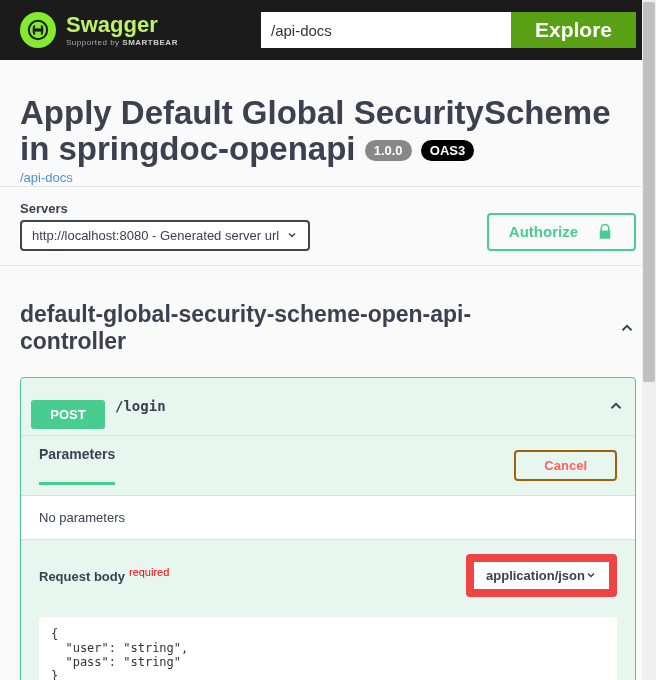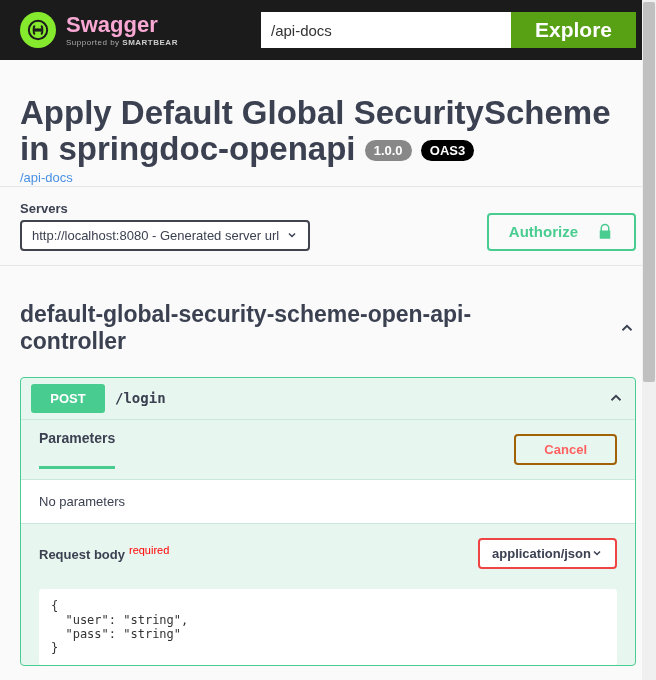--- a/index.html
+++ b/index.html
@@ -2,21 +2,21 @@
 <html><head>
   <meta charset="utf-8">
   <style>
     * { box-sizing: border-box; margin: 0; padding: 0; }
     body { font-family: -apple-system, BlinkMacSystemFont, "Segoe UI", sans-serif; background: #fafafa; width: 656px; height: 680px; overflow: hidden; position: relative; }
     
     .topbar { background: #1b1b1b; height: 60px; display: flex; align-items: center; padding: 0 20px; }
     .logo-wrap { display: flex; align-items: center; flex: 1; }
     .logo-icon { width: 36px; height: 36px; background: #85ea2d; border-radius: 50%; display: flex; align-items: center; justify-content: center; margin-right: 10px; }
     .logo-icon svg { width: 22px; height: 22px; }
-    .logo-text { color: #f9a8d4; font-weight: bold; font-size: 22px; line-height: 1; }
+    .logo-text { color: #bef264; font-weight: bold; font-size: 22px; line-height: 1; }
     .logo-sub { color: #aaa; font-size: 8px; letter-spacing: 0.5px; margin-top: 2px; }
     .logo-sub strong { color: #ccc; font-weight: bold; }
     .url-input { width: 250px; height: 36px; padding: 0 10px; font-size: 15px; border: none; background: #fff; color: #333; }
     .explore-btn { background: #58a014; color: #fff; font-weight: bold; height: 36px; padding: 0 24px; border: none; font-size: 21px; cursor: pointer; }
     
     .container { padding: 35px 20px 20px; }
     .main-title { font-size: 33px; font-weight: bold; color: #3b4151; line-height: 1.1; }
     .badge { font-size: 13px; font-weight: bold; padding: 3px 9px; border-radius: 14px; vertical-align: middle; margin-top: 28px; }
     .badge-ver { background: #888; color: #fff; }
     .badge-oas { background: #000000; color: #fff; }
@@ -28,33 +28,33 @@
     .server-select { display: flex; align-items: center; border: 2px solid #41444e; border-radius: 4px; padding: 6px 10px; min-width: 290px; cursor: pointer; background: #fff; }
     .server-select span { flex: 1; font-size: 13px; color: #3b4151; }
     .authorize-btn { display: flex; align-items: center; gap: 18px; border: 2px solid #49cc90; color: #49cc90; background: transparent; font-weight: bold; font-size: 15px; padding: 8px 20px; border-radius: 4px; cursor: pointer; }
     .lock-icon { width: 18px; height: 18px; fill: #49cc90; }
     
     .tag-section { margin-top: 35px; display: flex; align-items: center; justify-content: space-between; cursor: pointer; }
     .tag-title { font-size: 23px; font-weight: bold; color: #3b4151; max-width: 90%; }
     
     .op { margin-top: 22px; border: 1px solid #49cc90; border-radius: 4px; background: #e8f6f0; overflow: hidden; }
     .op-header { display: flex; align-items: center; padding: 6px 10px; cursor: pointer; }
-    .method-badge { background: #49cc90; color: #fff; font-weight: bold; font-size: 13px; padding: 7px 0; width: 74px; text-align: center; border-radius: 3px; }
+    .method-badge { background: #49cc90; color: #fff; font-weight: bold; font-size: 13px; padding: 7px 0; width: 74px; text-align: center; border-radius: 3px; margin-top: 16px; }
     .path { font-family: monospace; font-size: 14px; color: #3b4151; font-weight: bold; margin-left: 10px; flex: 1; }
     
     .params-header { display: flex; justify-content: space-between; align-items: center; padding: 10px 18px; border-top: 1px solid #c9e8da; }
     .params-title { font-size: 14px; font-weight: bold; color: #3b4151; border-bottom: 3px solid #49cc90; padding-bottom: 20px; display: inline-block; }
     .cancel-btn { border: 2px solid #a16207; color: #ff6060; background: transparent; font-weight: bold; font-size: 13px; padding: 6px 28px; border-radius: 4px; cursor: pointer; }
     
     .no-params { padding: 14px 18px; background: #fff; border-top: 1px solid #c9e8da; font-size: 13px; color: #3b4151; }
     
     .reqbody-header { display: flex; justify-content: space-between; align-items: center; padding: 14px 18px; border-top: 1px solid #c9e8da; }
     .reqbody-label { font-size: 13px; font-weight: bold; color: #3b4151; }
     .required { color: #ff0000; font-size: 11px; vertical-align: super; font-weight: normal; margin-left: 4px; }
-    .ct-select { display: flex; align-items: center; border: 2px solid #ef4444; border-radius: 4px; padding: 6px 12px; min-width: 134px; cursor: pointer; background: #fff; }
+    .ct-select { display: flex; align-items: center; border: 8px solid #ef4444; border-radius: 4px; padding: 6px 12px; min-width: 134px; cursor: pointer; background: #fff; }
     .ct-select span { flex: 1; font-size: 13px; color: #3b4151; font-weight: bold; }
     
     .body-editor { margin: 6px 18px 0; background: #fff; padding: 10px 12px; font-family: monospace; font-size: 12px; color: #333; white-space: pre; border-radius: 3px; }
     
     .chev { width: 18px; height: 18px; flex-shrink: 0; }
     .chev-sm { width: 12px; height: 12px; flex-shrink: 0; }
     
     .scroll-track { position: absolute; right: 0; top: 0; width: 14px; height: 680px; background: #f0f0f0; }
     .scroll-thumb { position: absolute; right: 1px; top: 2px; width: 12px; height: 380px; background: #c0c0c0; border-radius: 2px; }
   </style>

